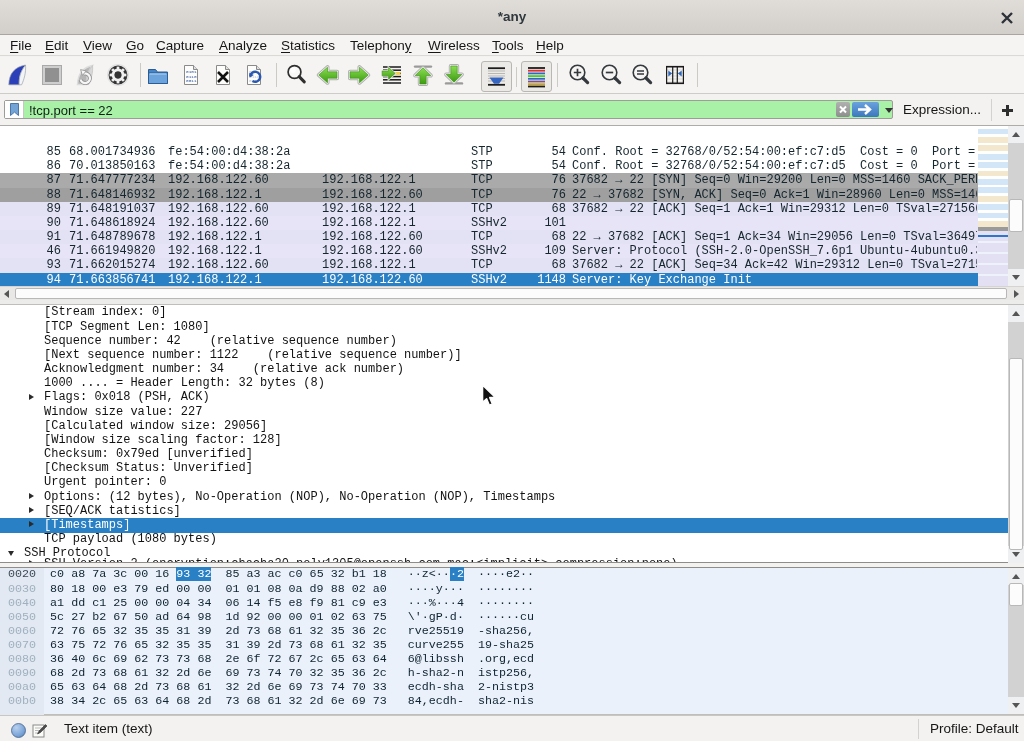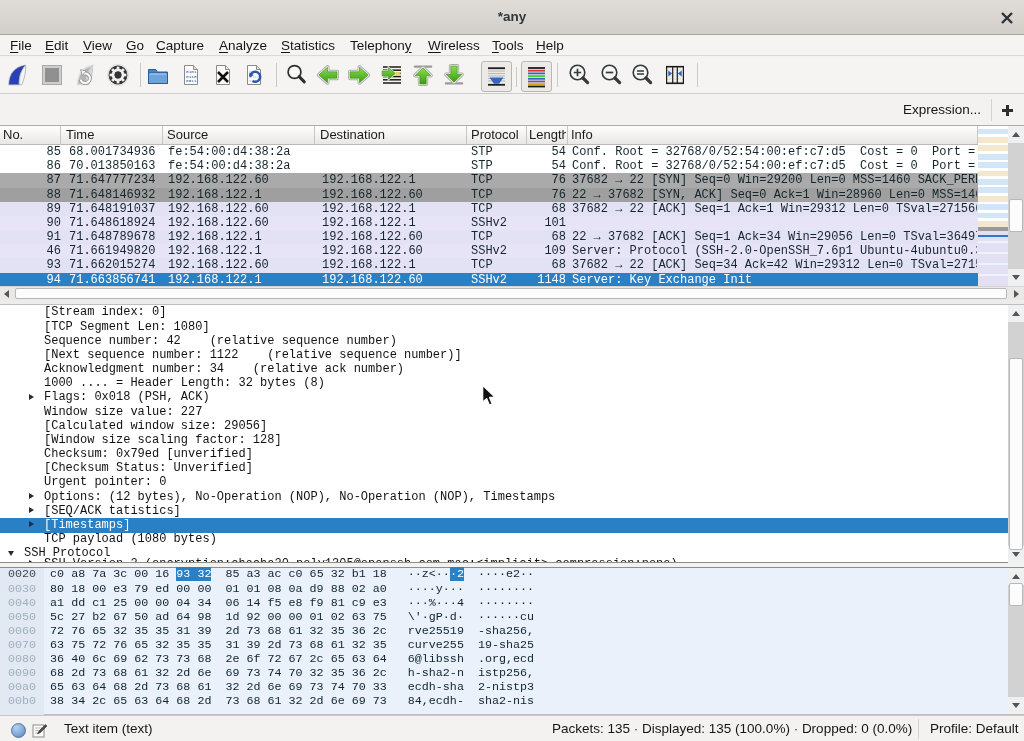--- a/index.html
+++ b/index.html
@@ -287,44 +287,41 @@
         <path d="M9.7,3.5 v17"></path>
         <path d="M14.3,3.5 v17"></path>
         <path d="M20.4,3.5 v17"></path>
       </g>
       <path d="M9.1,10.5 L5.3,7.6 v5.8 Z" fill="#2c66b8"></path>
       <path d="M14.9,10.5 L18.7,7.6 v5.8 Z" fill="#2c66b8"></path>
     </svg>
 </div>
 
 <div class="abs" id="filterbar">
+  <div id="ffield">
+    <div id="fbook"><svg width="19" height="17" viewBox="0 0 19 17">
+          <path d="M5.5,2.5 h8 v12 l-4,-3.4 l-4,3.4 Z" fill="#74a3d6" stroke="#4a77a8" stroke-width="1"></path>
+        </svg></div>
+    <span id="ftext">!tcp.port == 22</span>
+    <div id="fclear"><svg width="14" height="15" viewBox="0 0 14 15">
+          <path d="M4,4.5 L10,10.5 M10,4.5 L4,10.5" stroke="#fff" stroke-width="2"></path>
+        </svg></div>
+    <div id="fapply"><svg width="27" height="15" viewBox="0 0 27 15">
+          <path d="M6,7.5 h12 M13,3 l5,4.5 l-5,4.5" stroke="#fff" stroke-width="2.4" fill="none"></path>
+        </svg></div>
+    <div id="fcaret"></div>
+  </div>
   <span id="fexpr">Expression...</span>
   <div id="fsep2"></div>
   <svg class="abs" style="left:1001px;top:9px;" width="13" height="13" viewBox="0 0 13 13">
       <path d="M6.5,1 V12 M1,6.5 H12" stroke="#2e2e2e" stroke-width="3"></path>
     </svg>
 </div>
 
 <div class="abs" id="plist">
-  <div id="phead">
-    <span class="hc" style="left:3px">No.</span>
-    <span class="hc" style="left:66px">Time</span>
-    <span class="hc" style="left:167px">Source</span>
-    <span class="hc" style="left:320px">Destination</span>
-    <span class="hc" style="left:471px">Protocol</span>
-    <span class="hc" style="left:529px;width:37px;overflow:hidden;white-space:nowrap;display:inline-block;">Length</span>
-    <span class="hc" style="left:571px">Info</span>
-    <span class="hsep" style="left:60px"></span>
-    <span class="hsep" style="left:162px"></span>
-    <span class="hsep" style="left:314px"></span>
-    <span class="hsep" style="left:466px"></span>
-    <span class="hsep" style="left:526px"></span>
-    <span class="hsep" style="left:567px"></span>
-    <span class="hsep" style="left:977px"></span>
-  </div>
   <div id="prows">
 <div class="prow" style="top:19.0px;background:#ffffff;color:#15262e;"><span class="cno">85</span><span class="ctime">68.001734936</span><span class="csrc">fe:54:00:d4:38:2a</span><span class="cdst"></span><span class="cpro">STP</span><span class="clen">54</span><span class="cinfo">Conf. Root = 32768/0/52:54:00:ef:c7:d5  Cost = 0  Port = 0x8004</span></div>
 <div class="prow" style="top:33.2px;background:#ffffff;color:#15262e;"><span class="cno">86</span><span class="ctime">70.013850163</span><span class="csrc">fe:54:00:d4:38:2a</span><span class="cdst"></span><span class="cpro">STP</span><span class="clen">54</span><span class="cinfo">Conf. Root = 32768/0/52:54:00:ef:c7:d5  Cost = 0  Port = 0x8004</span></div>
 <div class="prow" style="top:47.3px;background:#aaaaaa;color:#15262e;"><span class="cno">87</span><span class="ctime">71.647777234</span><span class="csrc">192.168.122.60</span><span class="cdst">192.168.122.1</span><span class="cpro">TCP</span><span class="clen">76</span><span class="cinfo">37682 → 22 [SYN] Seq=0 Win=29200 Len=0 MSS=1460 SACK_PERM=1 TSval=2715667479 TSecr=0 WS=128</span></div>
 <div class="prow" style="top:61.5px;background:#9f9f9f;color:#15262e;"><span class="cno">88</span><span class="ctime">71.648146932</span><span class="csrc">192.168.122.1</span><span class="cdst">192.168.122.60</span><span class="cpro">TCP</span><span class="clen">76</span><span class="cinfo">22 → 37682 [SYN, ACK] Seq=0 Ack=1 Win=28960 Len=0 MSS=1460 SACK_PERM=1 TSval=3649775143 TSecr=2715667479 WS=128</span></div>
 <div class="prow" style="top:75.7px;background:#e3e1f4;color:#15262e;padding-left:29px;"><span class="cno">89</span><span class="ctime">71.648191037</span><span class="csrc">192.168.122.60</span><span class="cdst">192.168.122.1</span><span class="cpro">TCP</span><span class="clen">68</span><span class="cinfo">37682 → 22 [ACK] Seq=1 Ack=1 Win=29312 Len=0 TSval=2715667480 TSecr=3649775143</span></div>
 <div class="prow" style="top:89.8px;background:#e6e4f6;color:#15262e;"><span class="cno">90</span><span class="ctime">71.648618924</span><span class="csrc">192.168.122.60</span><span class="cdst">192.168.122.1</span><span class="cpro">SSHv2</span><span class="clen">101</span></div>
 <div class="prow" style="top:104.0px;background:#e3e1f4;color:#15262e;"><span class="cno">91</span><span class="ctime">71.648789678</span><span class="csrc">192.168.122.1</span><span class="cdst">192.168.122.60</span><span class="cpro">TCP</span><span class="clen">68</span><span class="cinfo">22 → 37682 [ACK] Seq=1 Ack=34 Win=29056 Len=0 TSval=3649775143 TSecr=2715667480</span></div>
 <div class="prow" style="top:118.2px;background:#e6e4f6;color:#15262e;"><span class="cno">46</span><span class="ctime">71.661949820</span><span class="csrc">192.168.122.1</span><span class="cdst">192.168.122.60</span><span class="cpro">SSHv2</span><span class="clen">109</span><span class="cinfo">Server: Protocol (SSH-2.0-OpenSSH_7.6p1 Ubuntu-4ubuntu0.3)</span></div>
 <div class="prow" style="top:132.4px;background:#e3e1f4;color:#15262e;"><span class="cno">93</span><span class="ctime">71.662015274</span><span class="csrc">192.168.122.60</span><span class="cdst">192.168.122.1</span><span class="cpro">TCP</span><span class="clen">68</span><span class="cinfo">37682 → 22 [ACK] Seq=34 Ack=42 Win=29312 Len=0 TSval=2715667494 TSecr=3649775157</span></div>
@@ -450,20 +447,19 @@
         </radialGradient>
       </defs>
       <circle cx="7.5" cy="7.5" r="7" fill="url(#ball)" stroke="#47648c" stroke-width="0.8"></circle>
     </svg>
   <svg class="abs" style="left:32px;top:7px;" width="15" height="15" viewBox="0 0 15 15">
       <rect x="1" y="2" width="11" height="12" fill="#fbfbf8" stroke="#8a8a8a"></rect>
       <path d="M3,5 h7 M3,7.5 h7 M3,10 h4" stroke="#b9b9b9" stroke-width="1"></path>
       <path d="M13.5,1.5 L7,8 l-1.5,3 l3,-1.5 L15,3 Z" fill="#4a4a4a" stroke="#222" stroke-width="0.5"></path>
     </svg>
   <span class="st" style="left:64px">Text item (text)</span>
-  <span class="st" style="left:552px">Packets: 135 · Displayed: 135 (100.0%) · Dropped: 0 (0.0%)</span>
   <div class="abs" style="left:918px;top:3px;width:1px;height:20px;background:#d4d2cf;"></div>
   <span class="st" style="left:930px">Profile: Default</span>
 </div>
 
 <svg class="abs" style="left:479px;top:383px;" width="20" height="26" viewBox="0 0 20 26">
     <path d="M3.5,2 L3.5,19.5 L7.6,15.8 L10.3,22.3 L13.4,21 L10.8,14.6 L16.2,14.2 Z" fill="#111" stroke="#fdfdfd" stroke-width="1.6" stroke-linejoin="round"></path>
   </svg>
 
 </body></html>

